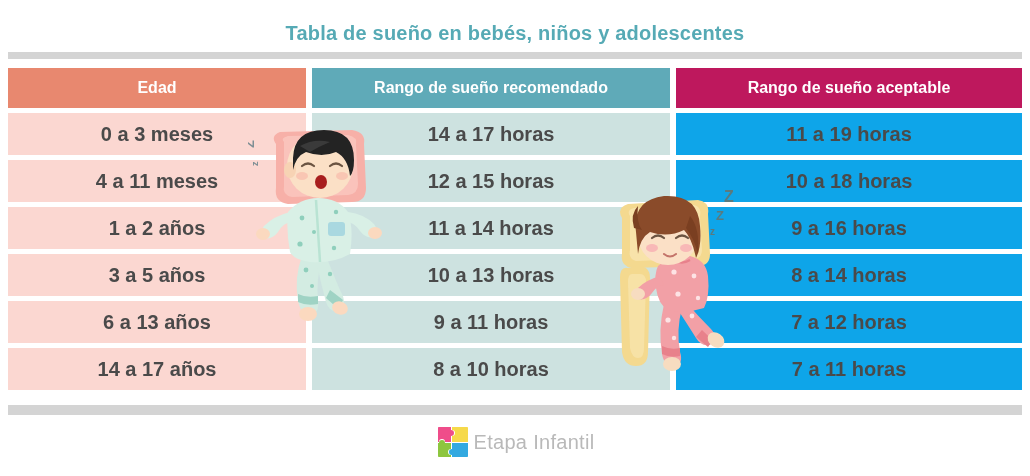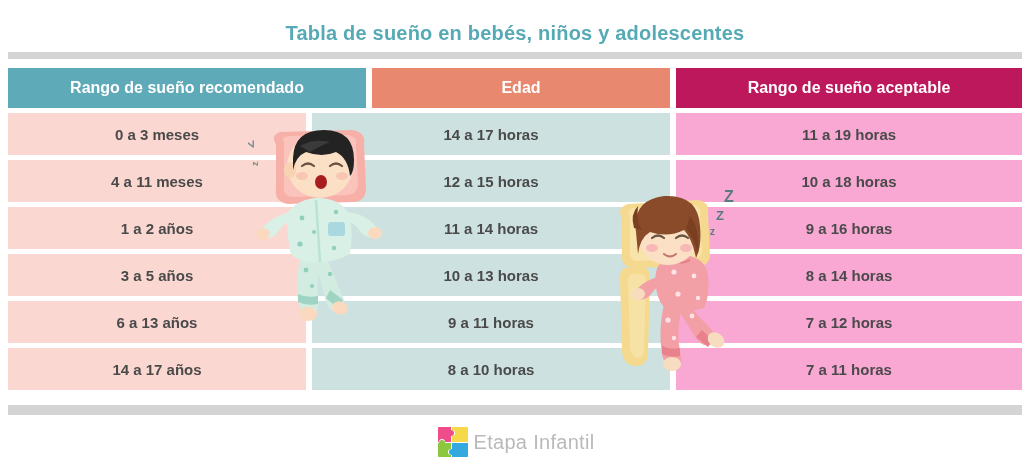--- a/index.html
+++ b/index.html
@@ -56,21 +56,21 @@
     display: flex;
     gap: 6px;
     margin-bottom: 5px;
   }
 
   .cell {
     display: flex;
     align-items: center;
     justify-content: center;
     text-align: center;
-    font-size: 15px;
+    font-size: 20px;
     font-weight: bold;
     color: #4a4a4a;
   }
 
   .col-age    { width: 298px; }
   .col-rec    { width: 358px; }
   .col-acc    { width: 346px; }
 
   
   .row.head .cell {
@@ -79,21 +79,21 @@
     font-size: 16px;
   }
   .row.head .col-age { background: #e8886f; }
   .row.head .col-rec { background: #5faab8; }
   .row.head .col-acc { background: #be185d; }
 
   
   .row.body .cell { height: 42px; }
   .row.body .col-age { background: #fbd7d1; }
   .row.body .col-rec { background: #cde2e0; }
-  .row.body .col-acc { background: #f9a8d4; }
+  .row.body .col-acc { background: #0ea5e9; }
 
   
   .art { position: absolute; pointer-events: none; }
 
   
   .boy { left: 248px; top: 118px; width: 140px; height: 205px; }
   .girl { left: 606px; top: 180px; width: 165px; height: 195px; }
 
   
   .footer {
@@ -124,22 +124,22 @@
 
 <div class="infographic">
 
   <div class="title">Tabla de sueño en bebés, niños y adolescentes</div>
 
   <div class="divider top"></div>
 
   <div class="table">
 
     <div class="row head">
+      <div class="cell col-age">Edad</div>
       <div class="cell col-rec">Rango de sueño recomendado</div>
-      <div class="cell col-age">Edad</div>
       <div class="cell col-acc">Rango de sueño aceptable</div>
     </div>
 
     <div class="row body">
       <div class="cell col-age">0 a 3 meses</div>
       <div class="cell col-rec">14 a 17 horas</div>
       <div class="cell col-acc">11 a 19 horas</div>
     </div>
 
     <div class="row body">

